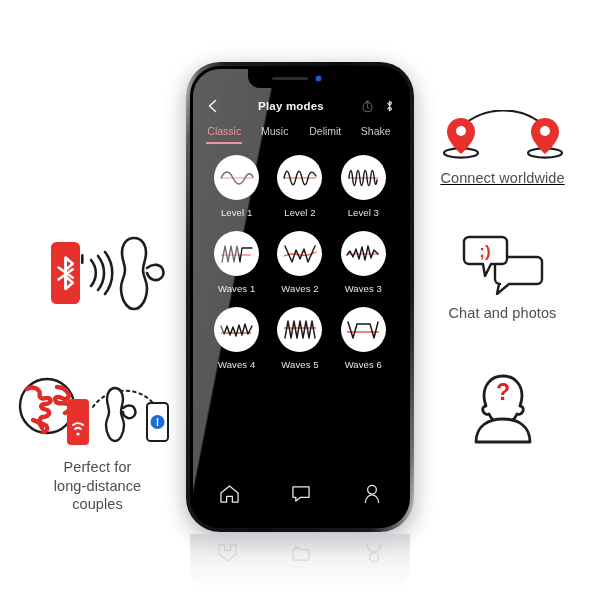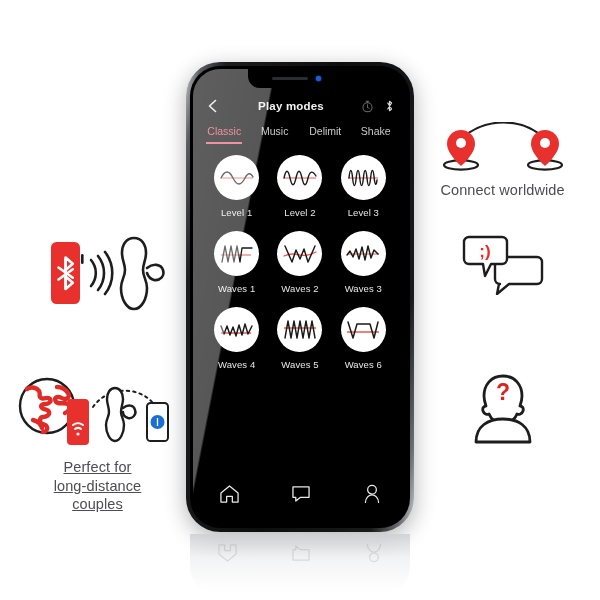--- a/index.html
+++ b/index.html
@@ -164,27 +164,27 @@
 
           <path d="M102 13 c5 0 8 5 8 11 c0 5 -2 8 -2 13 c0 5 3 7 3 13 c0 8 -4 16 -9 16 c-5 0 -9 -8 -9 -16 c0 -6 3 -8 3 -13 c0 -5 -2 -8 -2 -13 c0 -6 3 -11 8 -11 z" fill="#fff" stroke="#1d1d1d" stroke-width="2.4"></path>
           <path d="M110 33 c5 -4 11 -3 12 2 c2 5 -3 9 -7 8 c-3 -1 -5 -3 -5 -6" fill="#fff" stroke="#1d1d1d" stroke-width="2.4" stroke-linecap="round"></path>
 
           <rect x="134" y="28" width="21" height="38" rx="3.6" ry="3.6" fill="#fff" stroke="#1d1d1d" stroke-width="2"></rect>
           <circle cx="144.5" cy="47" r="7" fill="#1a6fd4"></circle>
           <path d="M142.2 43 l4.6 4 -4.6 4 v-8 z M142.2 51 l4.6 -4 -4.6 -4 v8 z" fill="#fff"></path>
           <path d="M144.5 43 v8" stroke="#fff" stroke-width="1.3"></path>
         </svg>
       </div>
-      <div class="feature-label" style="white-space:pre-line;text-decoration:underline;">Perfect for
+      <div class="feature-label" style="white-space:pre-line;">Perfect for
 long-distance
 couples</div>
     </div>
   </div>
 
-  <div class="col col-right" style="top:122px;">
+  <div class="col col-right" style="top:110px;text-decoration:underline;">
     <div class="feature">
       <div class="feature-art">
         <svg width="140" height="50" viewBox="0 0 140 50">
           <path d="M28 17 C52 -5 90 -5 112 17" fill="none" stroke="#1d1d1d" stroke-width="2.2" stroke-linecap="round"></path>
           <ellipse cx="28" cy="43" rx="17" ry="4.6" fill="none" stroke="#1d1d1d" stroke-width="2.2"></ellipse>
           <ellipse cx="112" cy="43" rx="17" ry="4.6" fill="none" stroke="#1d1d1d" stroke-width="2.2"></ellipse>
           <path d="M28 8 a14 14 0 0 1 14 14 c0 10 -14 22 -14 22 c0 0 -14 -12 -14 -22 a14 14 0 0 1 14 -14 z" fill="#e8312c"></path>
           <circle cx="28" cy="21" r="5" fill="#fff"></circle>
           <path d="M112 8 a14 14 0 0 1 14 14 c0 10 -14 22 -14 22 c0 0 -14 -12 -14 -22 a14 14 0 0 1 14 -14 z" fill="#e8312c"></path>
           <circle cx="112" cy="21" r="5" fill="#fff"></circle>
@@ -196,20 +196,21 @@
 
   <div class="col col-right" style="top:235px;">
     <div class="feature">
       <div class="feature-art">
         <svg width="96" height="60" viewBox="0 0 96 60">
           <path d="M45 22 h37 a5 5 0 0 1 5 5 v17 a5 5 0 0 1 -5 5 h-28 l-12 10 l2 -10 h1 a5 5 0 0 1 -5 -5 v-17 a5 5 0 0 1 5 -5 z" fill="#fff" stroke="#1d1d1d" stroke-width="2.4" stroke-linejoin="round"></path>
           <path d="M14 2 h33 a5 5 0 0 1 5 5 v17 a5 5 0 0 1 -5 5 h-11 l-6 12 l-2 -12 h-14 a5 5 0 0 1 -5 -5 v-17 a5 5 0 0 1 5 -5 z" fill="#fff" stroke="#1d1d1d" stroke-width="2.4" stroke-linejoin="round"></path>
           <text x="30" y="22" font-family="Liberation Sans, sans-serif" font-size="17" font-weight="bold" fill="#ee2a24" text-anchor="middle">;)</text>
         </svg>
       </div>
+      <div class="feature-label">Chat and photos</div>
     </div>
   </div>
 
   <div class="col col-right" style="top:372px;">
     <div class="feature">
       <div class="feature-art">
         <svg width="78" height="72" viewBox="0 0 78 72">
           <path d="M39 4 c12 0 19 9 19 20 c0 4 -1 7 -2 10 c2 0 4 2 3 5 c-1 3 -4 4 -6 3 c-2 5 -6 9 -14 9 c-8 0 -12 -4 -14 -9 c-2 1 -5 0 -6 -3 c-1 -3 1 -5 3 -5 c-1 -3 -2 -6 -2 -10 c0 -11 7 -20 19 -20 z" fill="#fff" stroke="#1d1d1d" stroke-width="2.8" stroke-linejoin="round"></path>
           <path d="M12 70 c0 -16 12 -23 27 -23 c15 0 27 7 27 23 z" fill="#fff" stroke="#1d1d1d" stroke-width="2.8" stroke-linejoin="round"></path>
           <text x="39" y="28" font-family="Liberation Sans, sans-serif" font-size="23" font-weight="bold" fill="#e0201d" text-anchor="middle">?</text>

